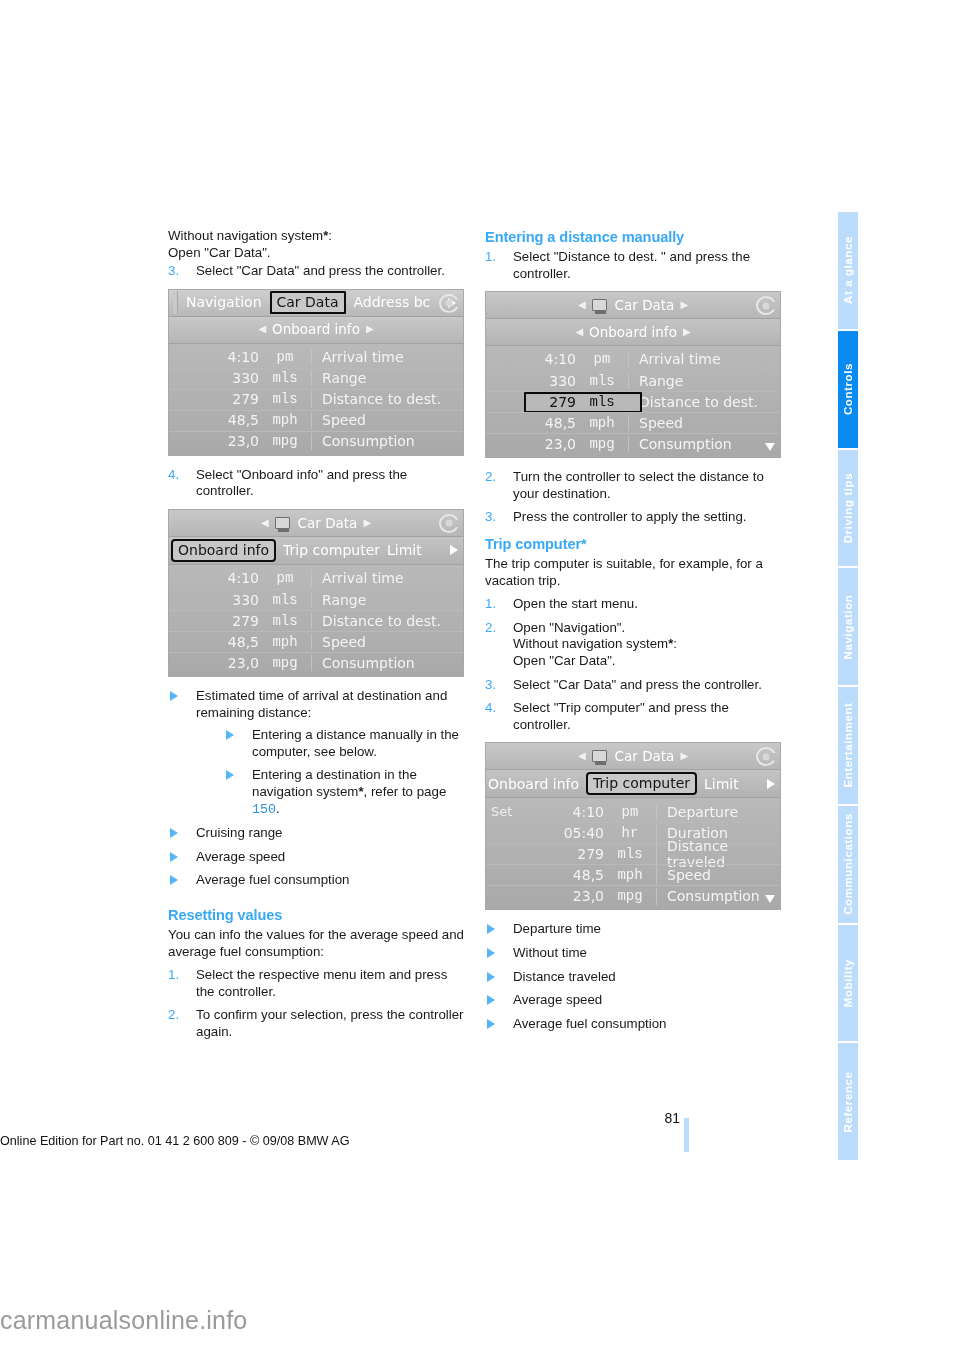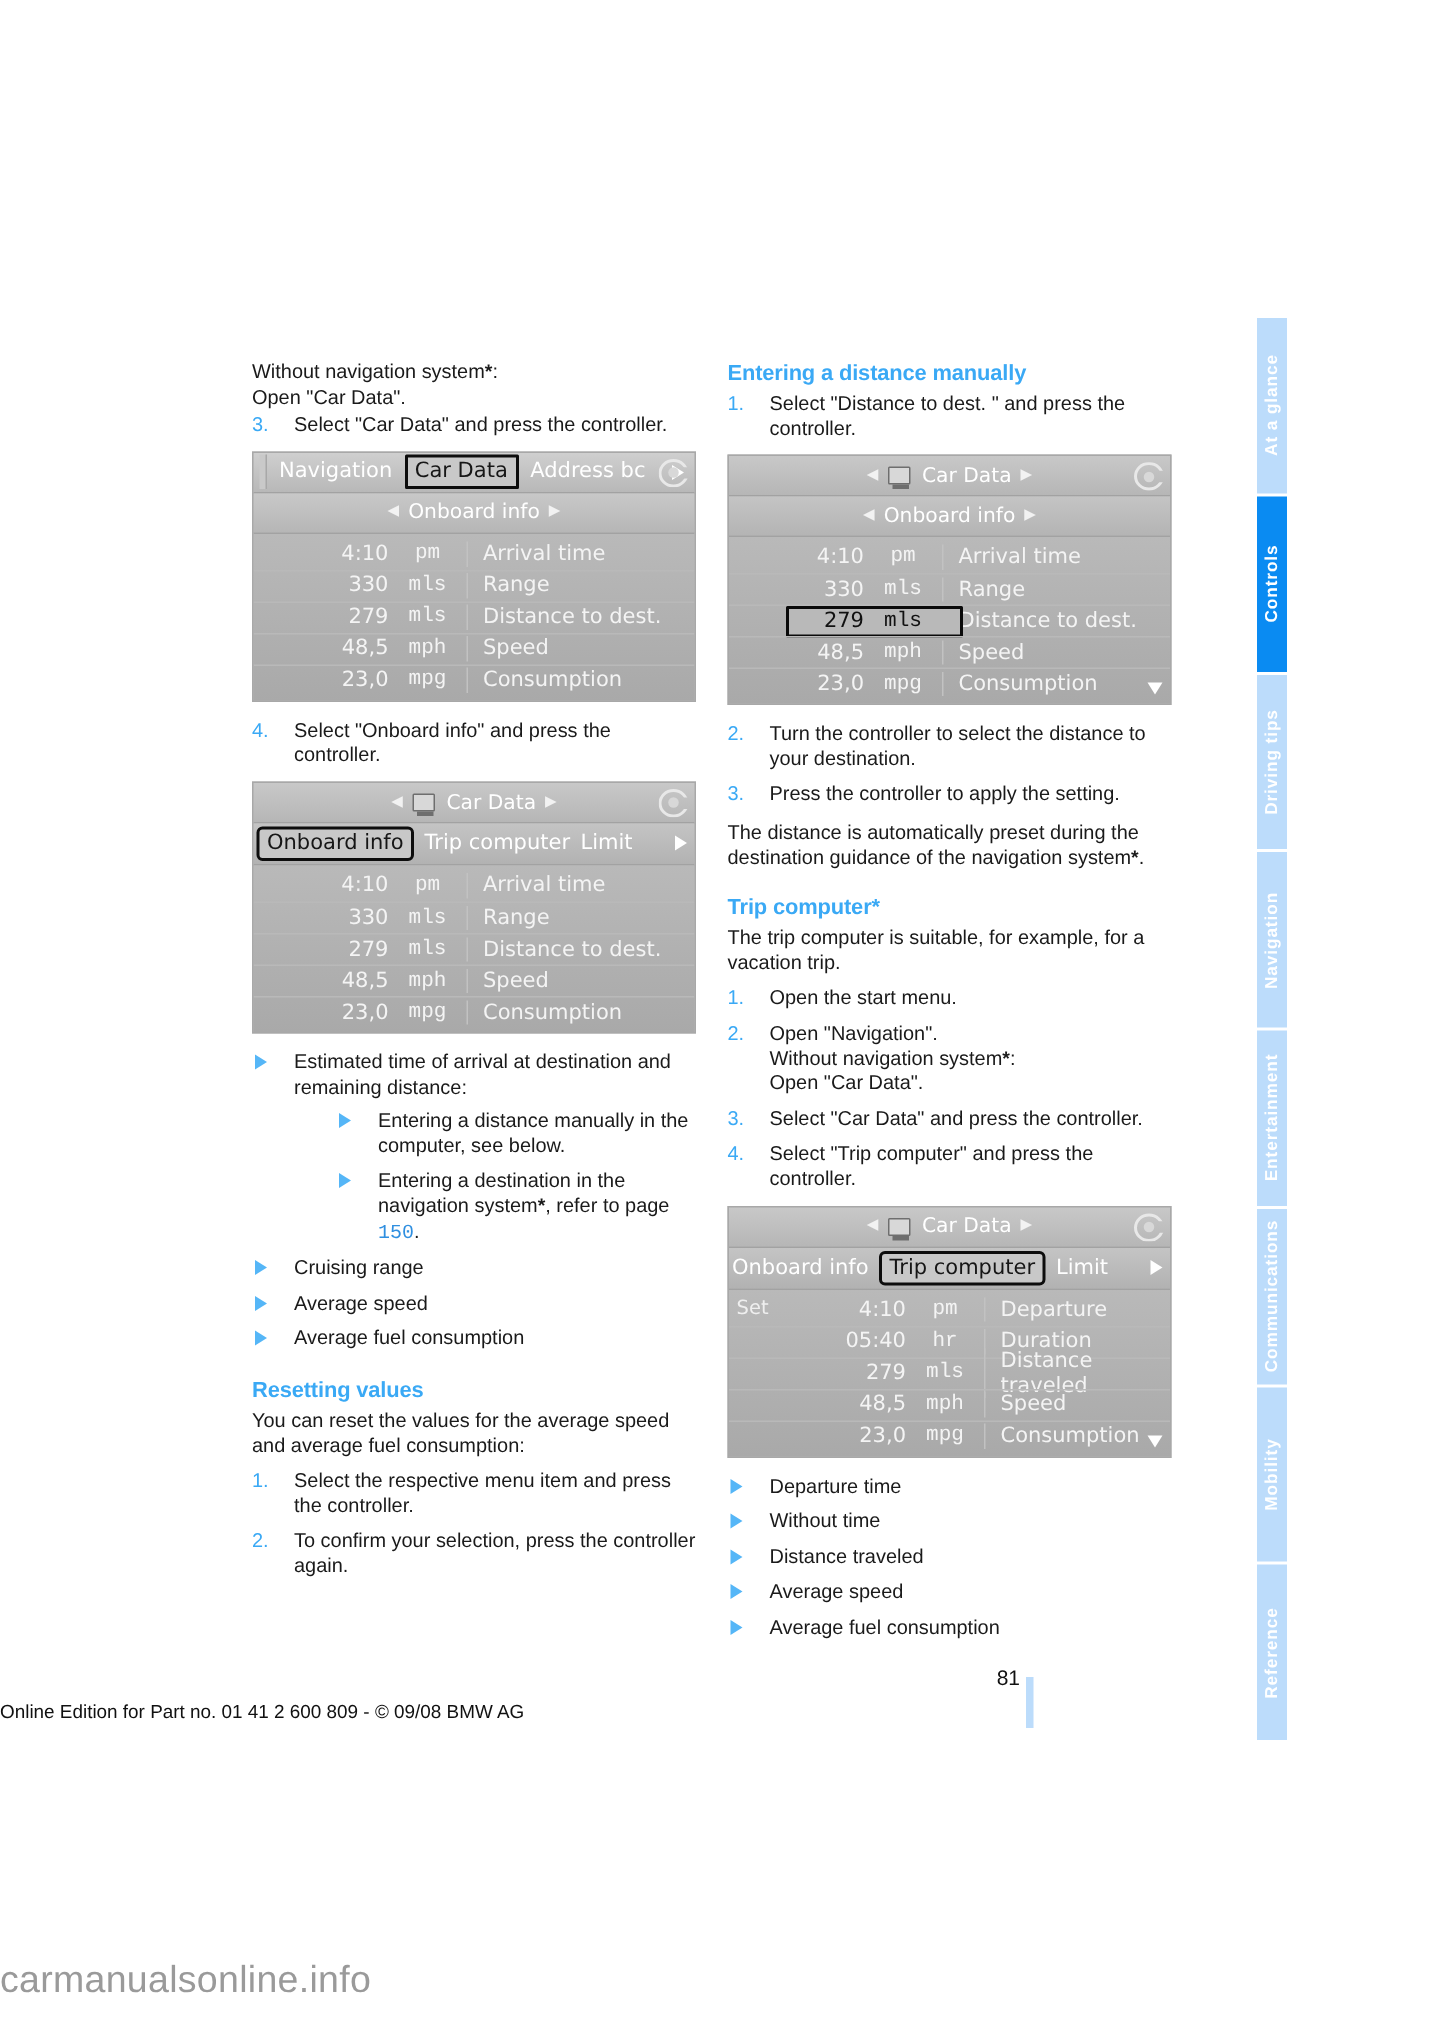--- a/index.html
+++ b/index.html
@@ -43,21 +43,21 @@
     font-weight:bold;
     letter-spacing:0.6px;
     line-height:20px;
   }
   .tab.active .tab-label { color:#ffffff; }
 
   
   .col {
     position:absolute;
     width:296px;
-    top:240px;
+    top:228px;
     font-size:13.3px;
     line-height:16.6px;
   }
   #col-left  { left:168px; }
   #col-right { left:485px; }
 
   
   h2.sec {
     color:#3aa9f5;
     font-size:14.6px;
@@ -469,21 +469,21 @@
         <span class="tri"></span>
         <span>Average speed</span>
       </li>
       <li>
         <span class="tri"></span>
         <span>Average fuel consumption</span>
       </li>
     </ul>
 
     <h2 class="sec" style="margin-top:17px;">Resetting values</h2>
-    <p class="plain" style="margin-bottom:7px;">You can reset the values for the average speed and average fuel consumption:</p>
+    <p class="plain" style="margin-bottom:7px;">You can info the values for the average speed and average fuel consumption:</p>
     <ol class="steps">
       <li>
         <span class="num">1.</span>
         <span>Select the respective menu item and press the controller.</span>
       </li>
       <li>
         <span class="num">2.</span>
         <span>To confirm your selection, press the controller again.</span>
       </li>
     </ol>
@@ -554,23 +554,20 @@
       <li>
         <span class="num">2.</span>
         <span>Turn the controller to select the distance to your destination.</span>
       </li>
       <li>
         <span class="num">3.</span>
         <span>Press the controller to apply the setting.</span>
       </li>
     </ol>
 
-    <p class="plain" style="margin-bottom:16px;">
-      <span>The distance is automatically preset during the destination guidance of the navigation system</span><span class="ast">*</span><span>.</span>
-    </p>
 
     <h2 class="sec">
       <span>Trip computer</span><span>*</span>
     </h2>
     <p class="plain" style="margin-bottom:7px;">The trip computer is suitable, for example, for a vacation trip.</p>
 
     <ol class="steps">
       <li>
         <span class="num">1.</span>
         <span>Open the start menu.</span>

